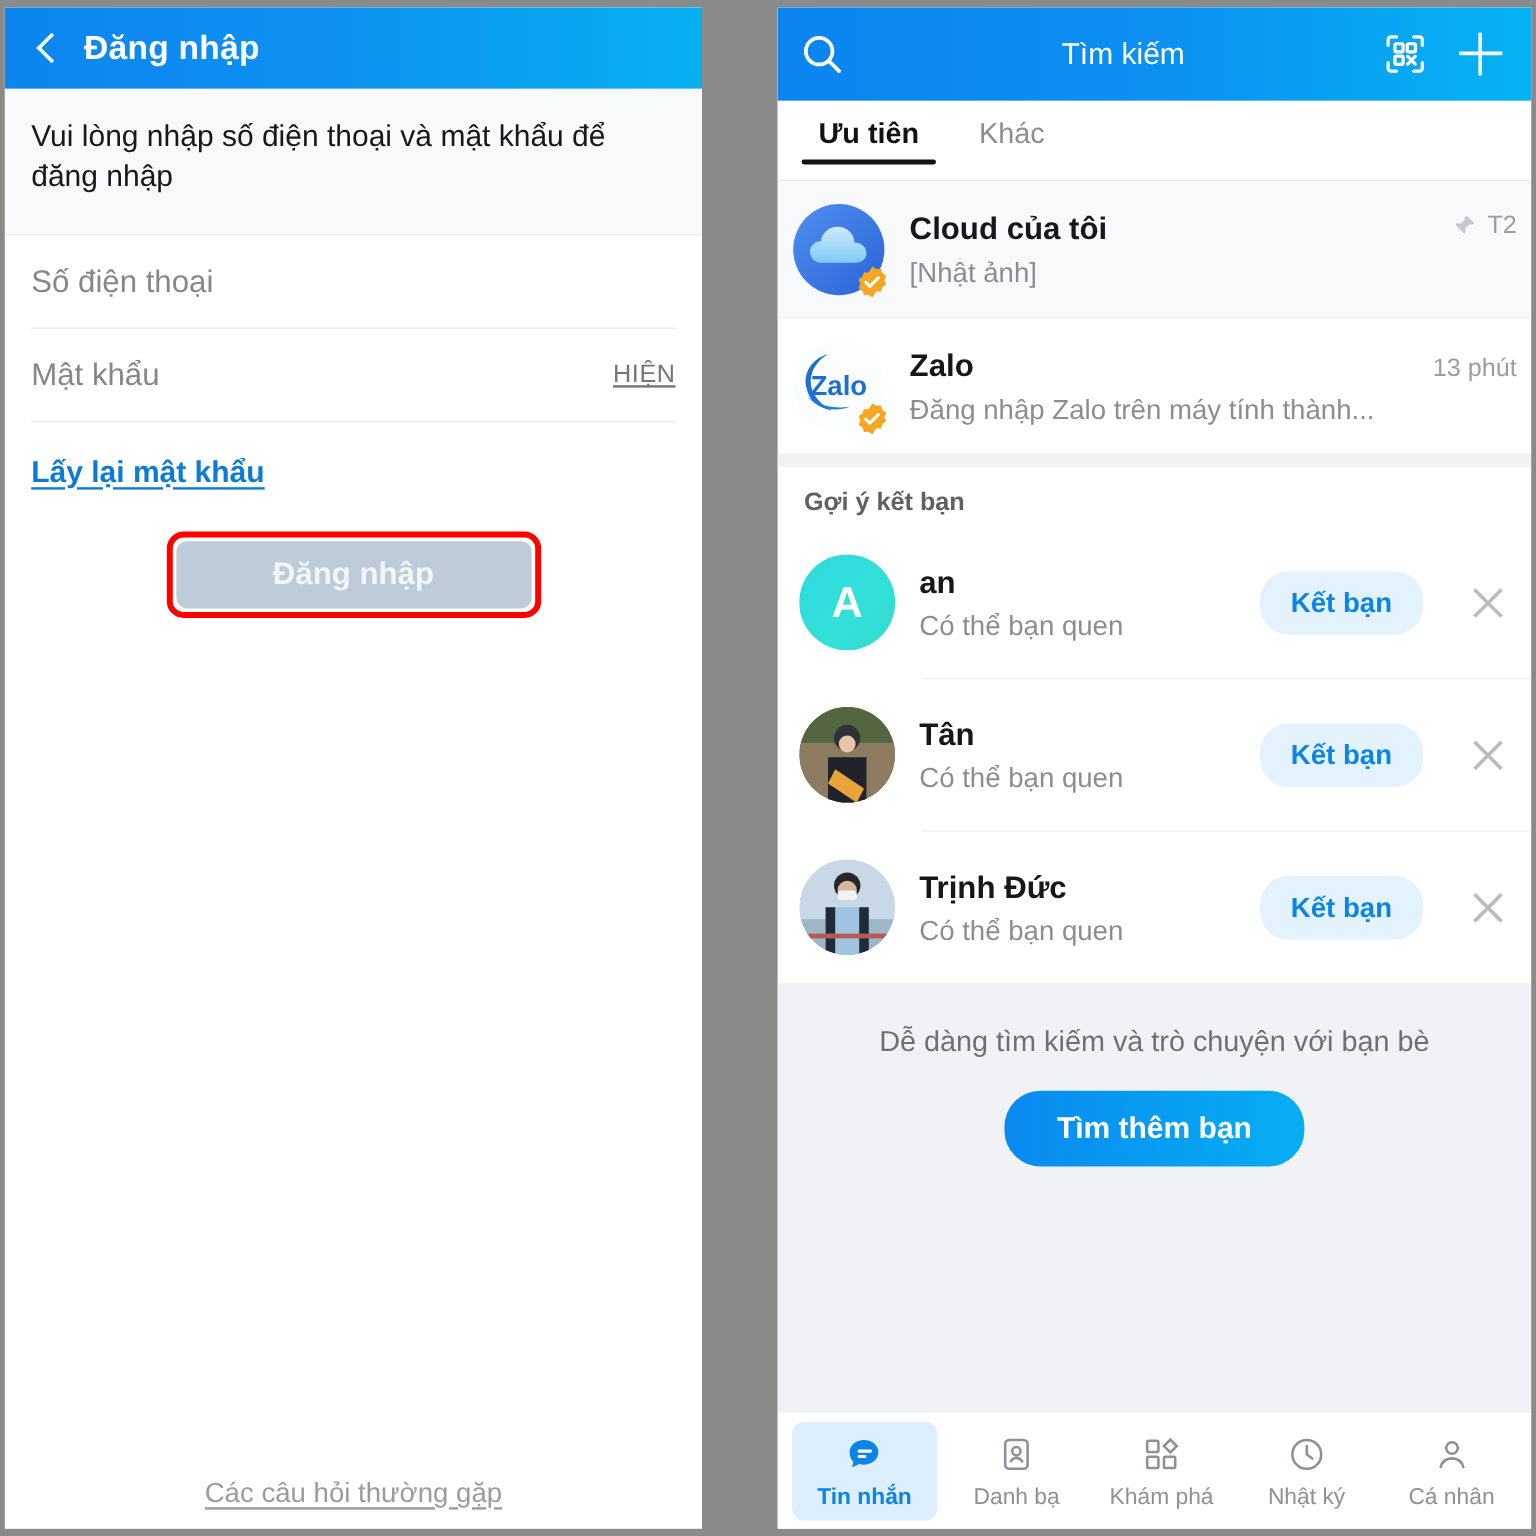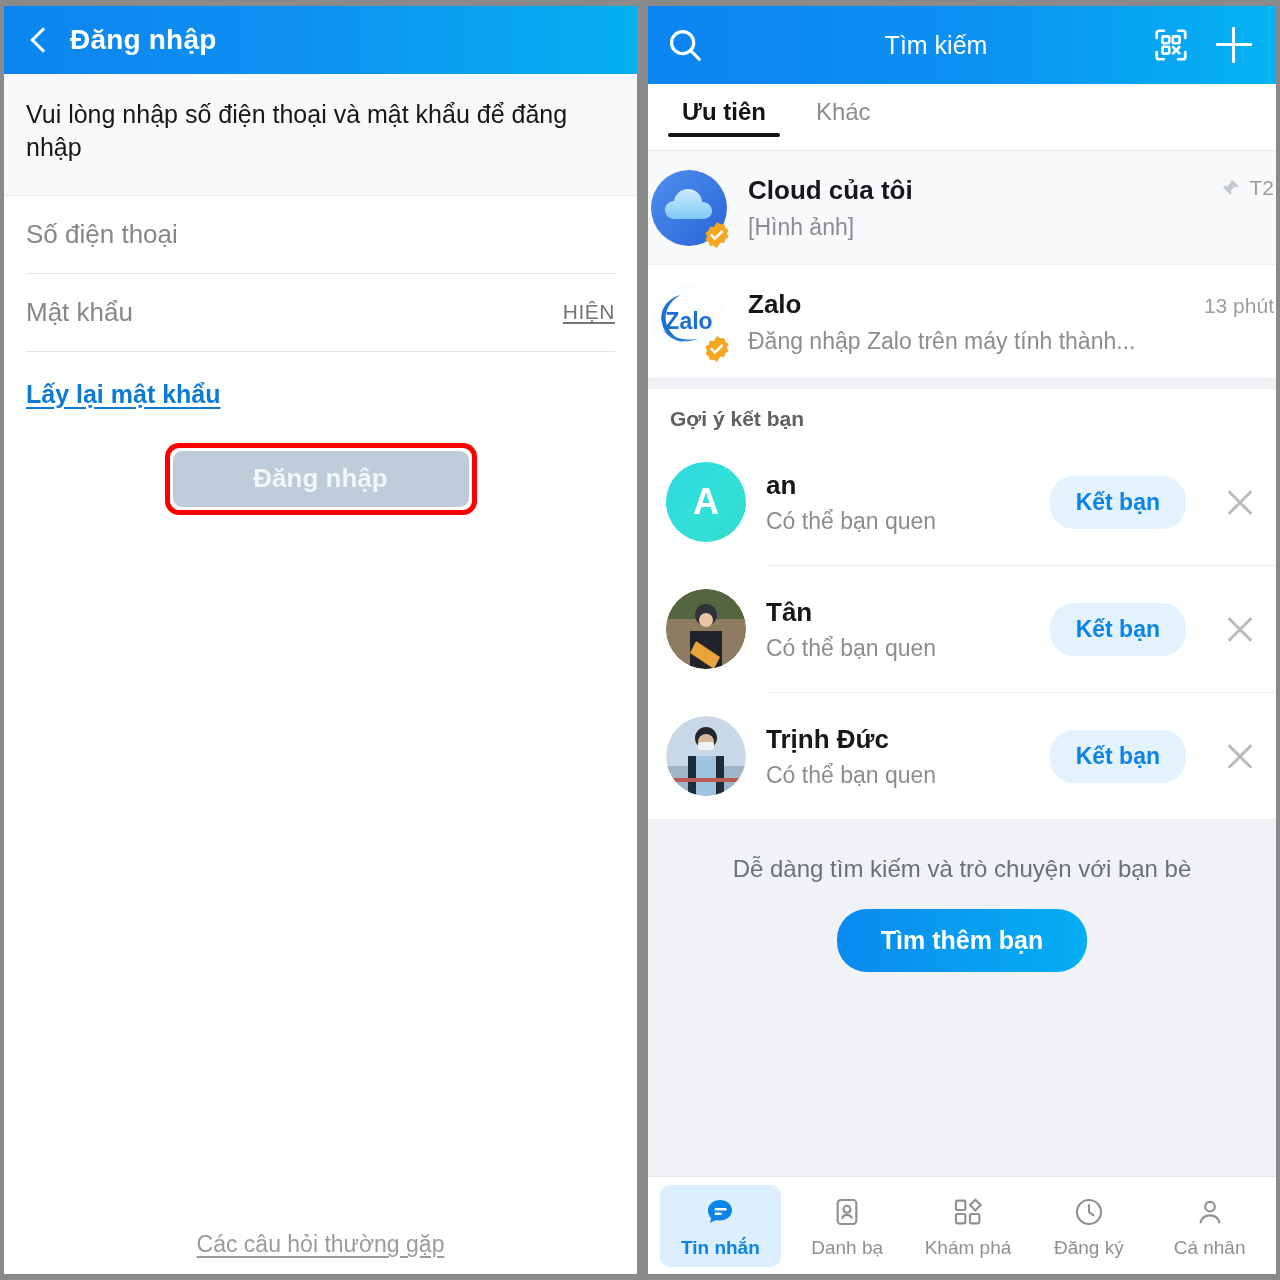--- a/index.html
+++ b/index.html
@@ -7,21 +7,21 @@
     width: 1280px; height: 1280px;
     background: #8a8a8a;
     font-family: "Liberation Sans", sans-serif;
     overflow: hidden;
   }
   .screens { position: relative; width: 1280px; height: 1280px; display: flex; }
 
   
   .panel-left {
     position: absolute; left: 4px; top: 6px;
-    width: 633px; height: 1268px;
+    width: 581px; height: 1268px;
     background: #ffffff;
     overflow: hidden;
   }
   .l-appbar {
     height: 68px;
     background: linear-gradient(90deg, #0c85ef 0%, #0e90f2 45%, #06b0f0 100%);
     display: flex; align-items: center; padding: 0 22px;
   }
   .back-chevron { width: 26px; height: 26px; position: relative; margin-right: 18px; flex: none; }
   .back-chevron::before {
@@ -107,21 +107,21 @@
   .tab { font-size: 24px; padding: 0 14px 11px 14px; position: relative; }
   .tab.active { color: #111315; font-weight: bold; }
   .tab.active::after {
     content:""; position:absolute; left:0; right:0; bottom:0; height:4px; background:#121416; border-radius:2px;
   }
   .tab.inactive { color: #8c8d90; font-weight: normal; margin-left: 22px; }
   .tabs-underline { height: 1px; background: #e6e8ea; flex: none; }
 
   .chat-item {
     display: flex; align-items: center; gap: 20px;
-    padding: 14px 2px; height: 114px;
+    padding: 14px 12px; height: 114px;
     border-bottom: 1px solid #edeff1;
   }
   .chat-item.pinned { background: #f7f9fb; }
   .chat-avatar { width: 78px; height: 78px; position: relative; flex: none; }
   .chat-body { flex: 1; min-width: 0; }
   .chat-top { display: flex; align-items: baseline; justify-content: space-between; }
   .chat-name { font-size: 26px; font-weight: bold; color: #15171a; }
   .chat-meta { font-size: 21px; color: #9b9da1; display: flex; align-items: center; gap: 8px; white-space: nowrap;}
   .chat-sub { font-size: 23px; color: #8b8d91; margin-top: 8px;
               overflow: hidden; text-overflow: ellipsis; white-space: nowrap; }
@@ -290,21 +290,21 @@
       <div class="chat-body">
         <div class="chat-top">
           <span class="chat-name">Cloud của tôi</span>
           <span class="chat-meta">
             <svg width="21" height="21" viewBox="0 0 24 24" fill="#c6c9cd">
               <path d="M14.5 2.5l7 7-2.3 1.2-2.4-.6-4.3 4.3.6 3.1-1.6 1.6-4-4-4.1 4.3 4-4.8-4-4 1.6-1.6 3.1.6 4.3-4.3-.6-2.4z"></path>
             </svg>
             <span>T2</span>
           </span>
         </div>
-        <div class="chat-sub">[Hình ảnh]</div>
+        <div class="chat-sub">[Nhật ảnh]</div>
       </div>
     </div>
 
     <div class="chat-item">
       <div class="chat-avatar">
         <svg viewBox="0 0 78 78" width="78" height="78">
           <circle cx="39" cy="39" r="38" fill="#fbfdff"></circle>
           <path d="M30 12C17 16 9 27 12 40c2 11 11 18 22 19-9-4-16-11-18-20-2-11 4-21 14-27z" fill="#1d6fd6"></path>
           <path d="M13 47c7 10 22 14 35 9-13 2-26-1-35-9z" fill="#1f7ddc"></path>
           <text x="39" y="46" text-anchor="middle" font-family="Liberation Sans, sans-serif" font-size="23" font-weight="bold" fill="#1b6fd4">Zalo</text>
@@ -436,21 +436,21 @@
         </span>
         <span class="nav-label">Khám phá</span>
       </div>
       <div class="nav-item">
         <span class="nav-icon">
           <svg viewBox="0 0 24 24" width="32" height="32" fill="none" stroke="#8d9094" stroke-width="1.6" stroke-linecap="round">
             <circle cx="12" cy="12" r="9"></circle>
               <path d="M12 6.8V12l3.4 2.6"></path>
           </svg>
         </span>
-        <span class="nav-label">Đăng ký</span>
+        <span class="nav-label">Nhật ký</span>
       </div>
       <div class="nav-item">
         <span class="nav-icon">
           <svg viewBox="0 0 24 24" width="32" height="32" fill="none" stroke="#8d9094" stroke-width="1.6">
             <circle cx="12" cy="8" r="3.6"></circle>
             <path d="M4.8 20.5c.8-4 3.7-6 7.2-6s6.4 2 7.2 6"></path>
           </svg>
         </span>
         <span class="nav-label">Cá nhân</span>
       </div>

